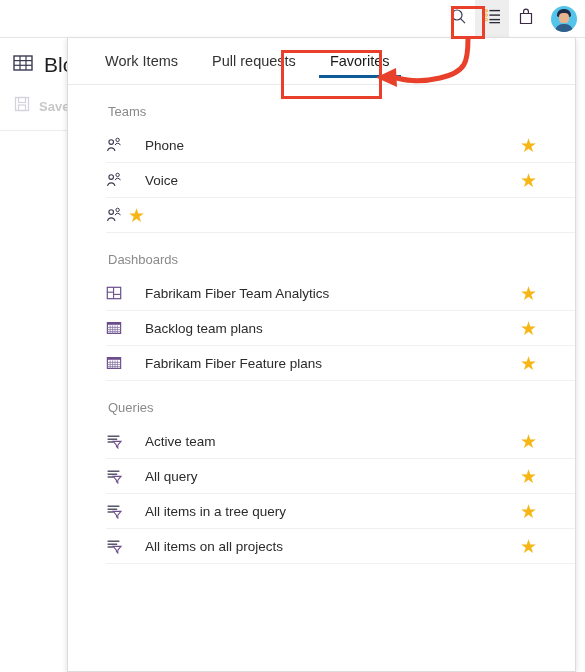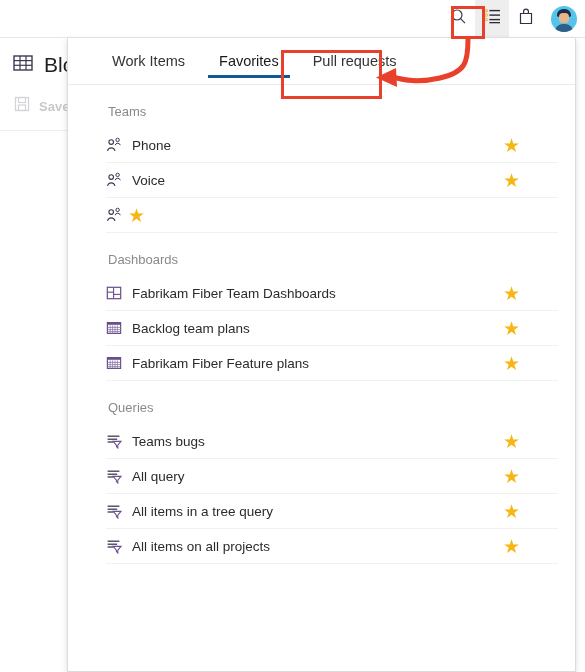--- a/index.html
+++ b/index.html
@@ -124,21 +124,21 @@
     box-sizing: border-box;
     box-shadow: 0 2px 6px rgba(0,0,0,0.14);
     overflow: hidden;
   }
 
   #tabs {
     height: 47px;
     display: flex;
     align-items: stretch;
     border-bottom: 1px solid #eaeaea;
-    padding-left: 33px;
+    padding-left: 26px;
     box-sizing: border-box;
   }
   .tab {
     display: flex;
     align-items: center;
     padding: 0 11px;
     margin-right: 12px;
     font-size: 14.5px;
     color: #333333;
     cursor: pointer;
@@ -150,21 +150,21 @@
     position: absolute;
     left: 0; right: 0;
     bottom: 6px;
     height: 3px;
     background: #0e5a96;
   }
 
   #panel-body {
     height: 586px;
     overflow: hidden;
-    padding: 0 17px 0 0;
+    padding: 0 0 0 0;
   }
 
   .section-header {
     font-size: 13px;
     color: #8a8a8a;
     padding: 19px 0 9px 40px;
   }
   .rows { padding: 0 0 0 38px; }
   .fav-row {
     height: 35px;
@@ -179,21 +179,21 @@
   .row-icon {
     width: 22px;
     display: flex;
     align-items: center;
     justify-content: flex-start;
     flex: 0 0 22px;
   }
   .row-label {
     font-size: 13.5px;
     color: #2b2b2b;
-    margin-left: 4px;
+    margin-left: 17px;
     flex: 1 1 auto;
     white-space: nowrap;
   }
   .star {
     color: #f6b716;
     font-size: 19px;
     line-height: 1;
     flex: 0 0 auto;
     cursor: pointer;
   }
@@ -287,25 +287,25 @@
     <div id="bg-save-divider"></div>
   </div>
 </div>
 
 <div id="favorites-panel">
 
   <div id="tabs">
       <div class="tab">
         <span>Work Items</span>
       </div>
+      <div class="tab">
+        <span>Pull requests</span>
+      </div>
       <div class="tab selected">
         <span>Favorites</span>
-      </div>
-      <div class="tab">
-        <span>Pull requests</span>
       </div>
     </div>
 
   <div id="panel-body">
       <div class="section-header">Teams</div>
       <div class="rows">
         <div class="fav-row">
           <span class="row-icon">
             <svg width="16" height="16" viewBox="0 0 16 16">
               <circle cx="5.2" cy="5.1" r="2.3" fill="none" stroke="#3a3a52" stroke-width="1.1"></circle>
@@ -345,21 +345,21 @@
       <div class="rows">
         <div class="fav-row">
           <span class="row-icon">
             <svg width="16" height="16" viewBox="0 0 16 16">
               <rect x="1.3" y="2.3" width="13.4" height="11.4" fill="none" stroke="#6b4e8c" stroke-width="1.2"></rect>
               <line x1="7.6" y1="2.3" x2="7.6" y2="13.7" stroke="#6b4e8c" stroke-width="1.1"></line>
               <line x1="1.3" y1="7.2" x2="7.6" y2="7.2" stroke="#6b4e8c" stroke-width="1.1"></line>
               <line x1="7.6" y1="9.4" x2="14.7" y2="9.4" stroke="#6b4e8c" stroke-width="1.1"></line>
             </svg>
           </span>
-          <span class="row-label">Fabrikam Fiber Team Dashboards</span>
+          <span class="row-label">Fabrikam Fiber Team Analytics</span>
           <span class="star">★</span>
         </div>
       </div>
       <div class="rows">
         <div class="fav-row">
           <span class="row-icon">
             <svg width="16" height="16" viewBox="0 0 16 16">
               <rect x="1.4" y="2.6" width="13.2" height="10.8" fill="none" stroke="#6b4e8c" stroke-width="1.2"></rect>
               <rect x="1.4" y="2.6" width="13.2" height="2.2" fill="#6b4e8c"></rect>
               <g stroke="#8a77a6" stroke-width="0.8">
@@ -400,21 +400,21 @@
       <div class="rows">
         <div class="fav-row">
           <span class="row-icon">
             <svg width="16" height="16" viewBox="0 0 16 16">
               <line x1="1.6" y1="3.2" x2="13.4" y2="3.2" stroke="#3a3a52" stroke-width="1.3"></line>
               <line x1="1.6" y1="6.2" x2="11.2" y2="6.2" stroke="#3a3a52" stroke-width="1.3"></line>
               <line x1="1.6" y1="9.0" x2="7.6" y2="9.0" stroke="#3a3a52" stroke-width="1.3"></line>
               <path d="M7.2 8.4 H15 L11.8 12.1 V15 L10.4 13.6 V12.1 Z" fill="none" stroke="#6b4e8c" stroke-width="1.1"></path>
             </svg>
           </span>
-          <span class="row-label">Teams bugs</span>
+          <span class="row-label">Active team</span>
           <span class="star">★</span>
         </div>
         <div class="fav-row">
           <span class="row-icon">
             <svg width="16" height="16" viewBox="0 0 16 16">
               <line x1="1.6" y1="3.2" x2="13.4" y2="3.2" stroke="#3a3a52" stroke-width="1.3"></line>
               <line x1="1.6" y1="6.2" x2="11.2" y2="6.2" stroke="#3a3a52" stroke-width="1.3"></line>
               <line x1="1.6" y1="9.0" x2="7.6" y2="9.0" stroke="#3a3a52" stroke-width="1.3"></line>
               <path d="M7.2 8.4 H15 L11.8 12.1 V15 L10.4 13.6 V12.1 Z" fill="none" stroke="#6b4e8c" stroke-width="1.1"></path>
             </svg>

